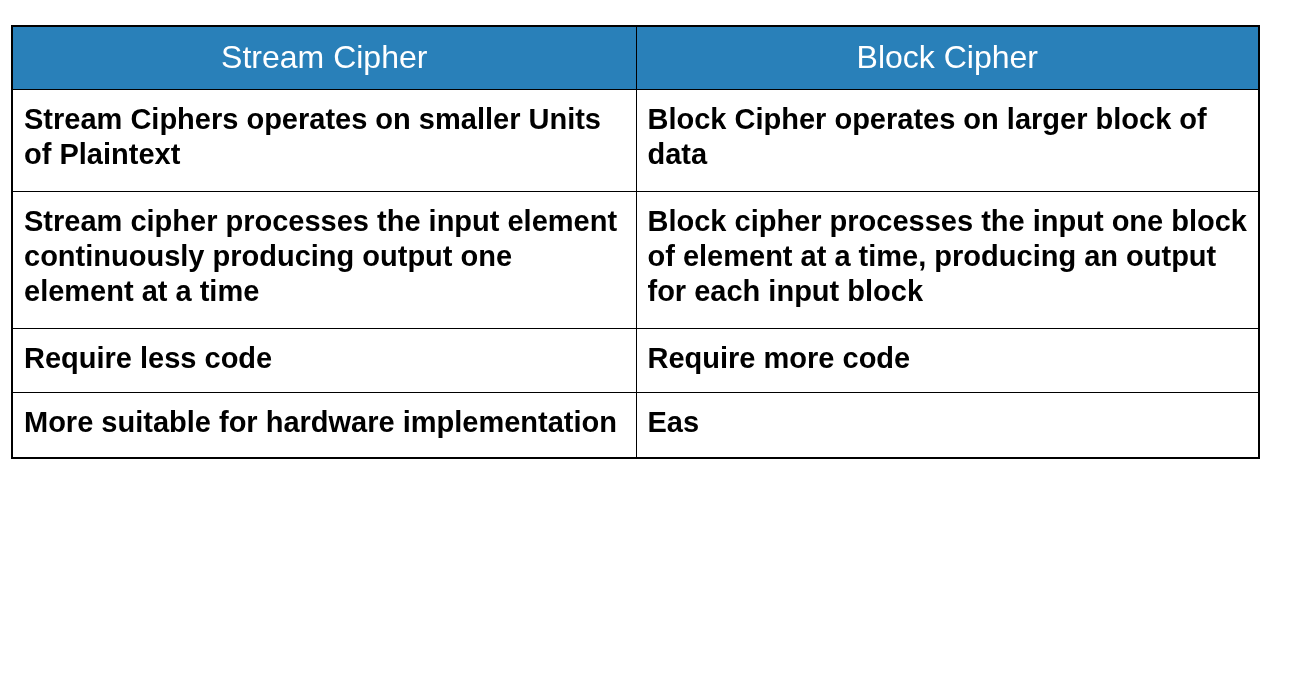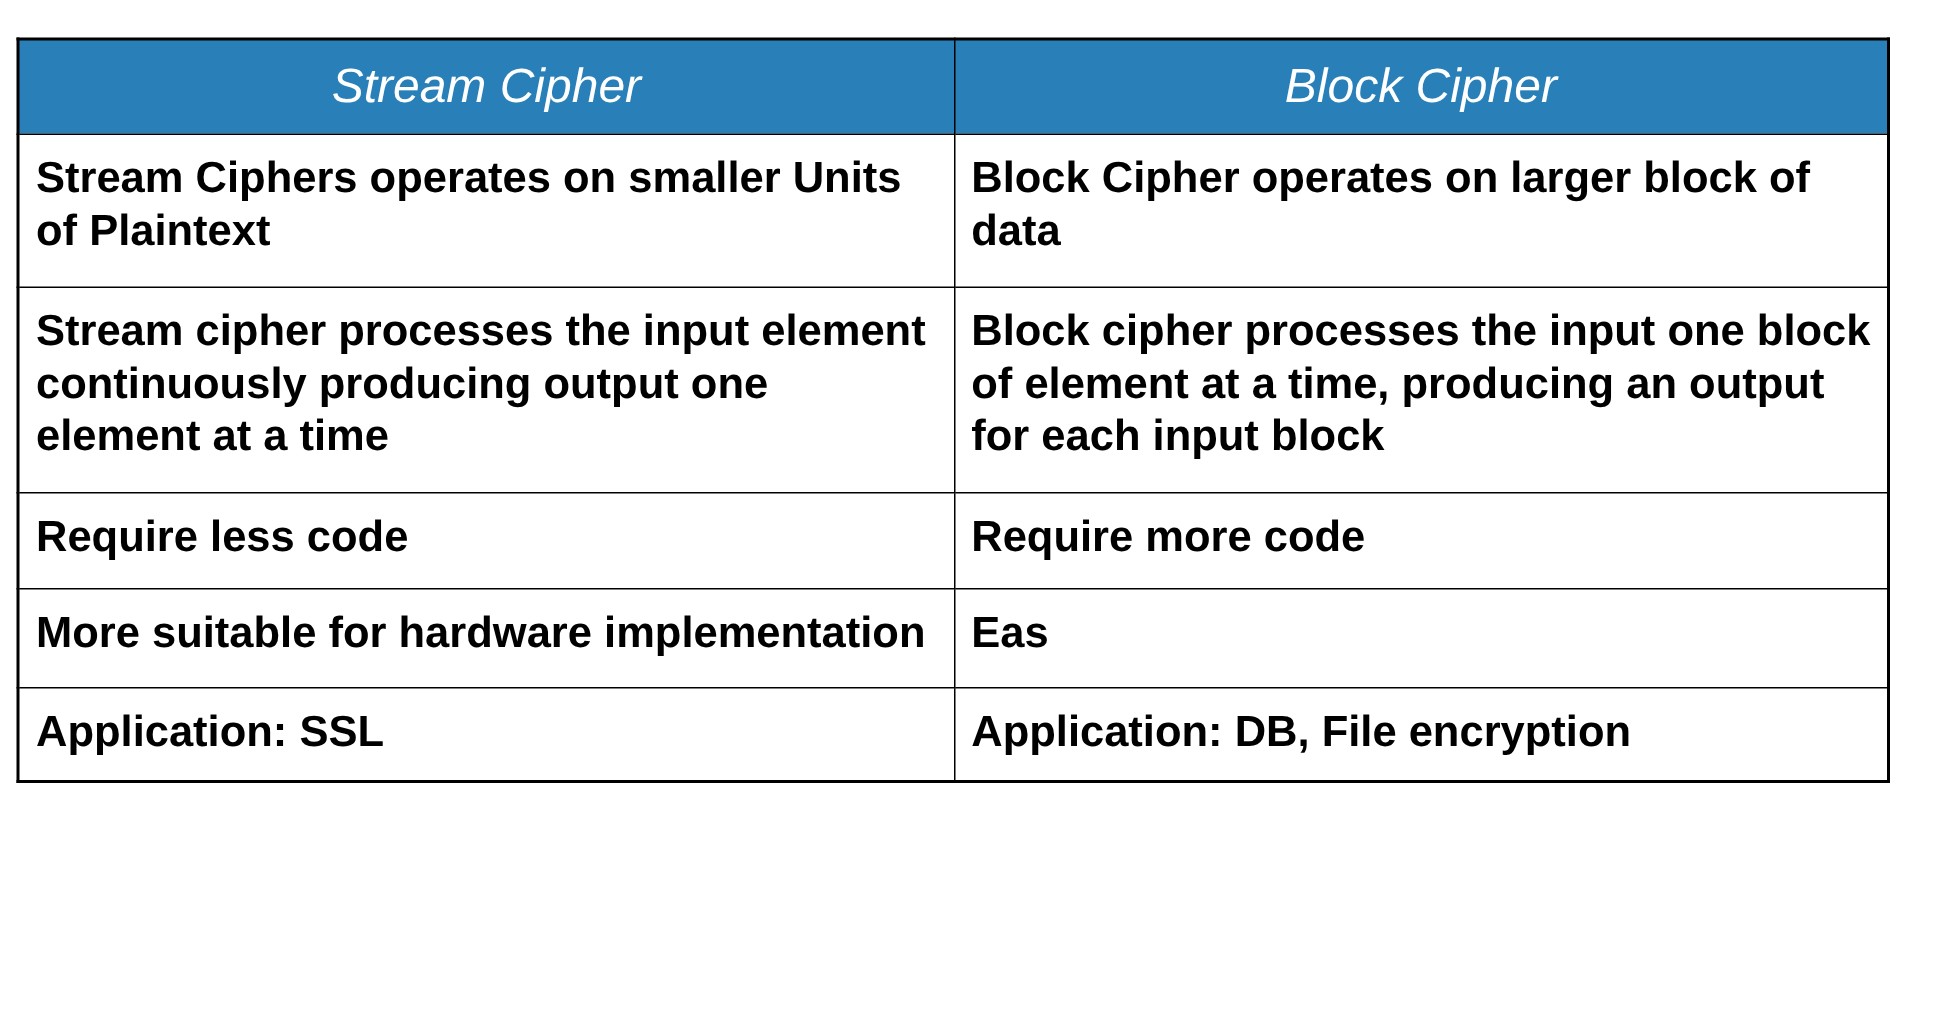--- a/index.html
+++ b/index.html
@@ -37,21 +37,20 @@
   }
   table.cipher-table th {
     height: 63px;
     background: var(--header-bg);
     color: var(--header-text);
     font-size: 32px;
     font-weight: 400;
     text-align: center;
     vertical-align: middle;
     padding: 0;
-    font-style: italic;
   }
   table.cipher-table td {
     vertical-align: top;
     text-align: left;
     padding: 12px 10px 12px 11px;
     color: var(--body-text);
     font-size: 29px;
     line-height: 35px;
     font-weight: 700;
   }
@@ -87,18 +86,14 @@
       <td>Block cipher processes the input one block of element at a time, producing an output for each input block</td>
     </tr>
     <tr class="row-4">
       <td>Require less code</td>
       <td>Require more code</td>
     </tr>
     <tr class="row-5">
       <td>More suitable for hardware implementation</td>
       <td>Eas</td>
     </tr>
-    <tr class="row-7">
-      <td>Application: SSL</td>
-      <td>Application: DB, File encryption</td>
-    </tr>
   </tbody>
 </table>
 
 </body></html>

